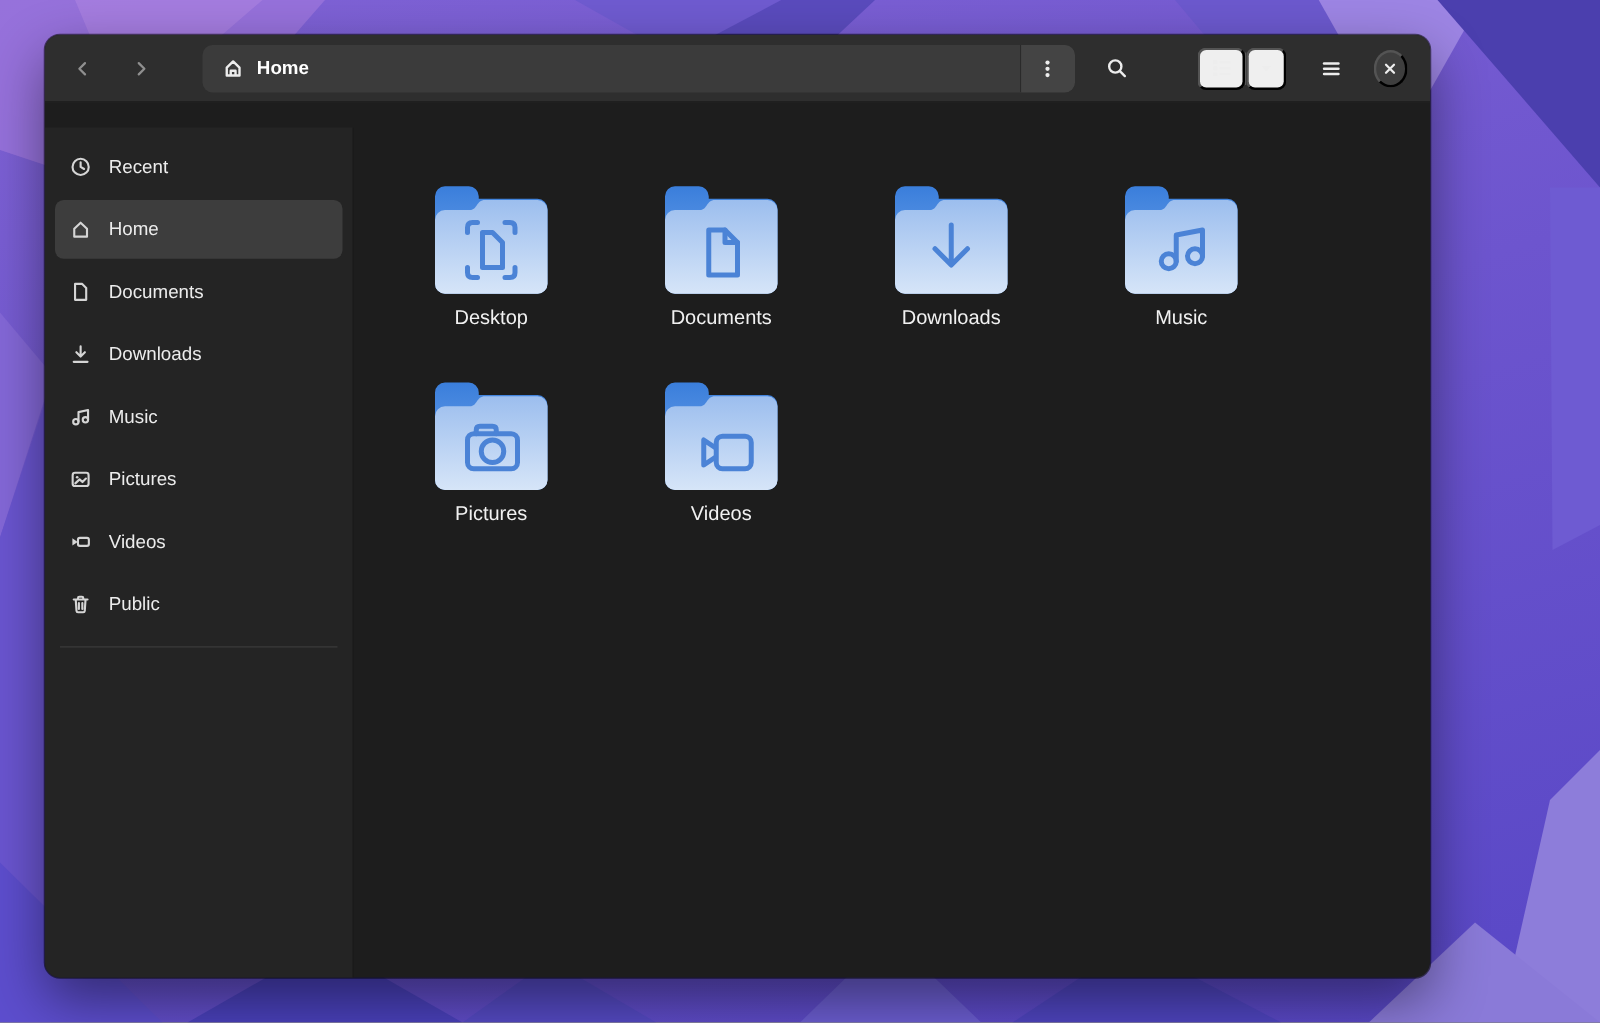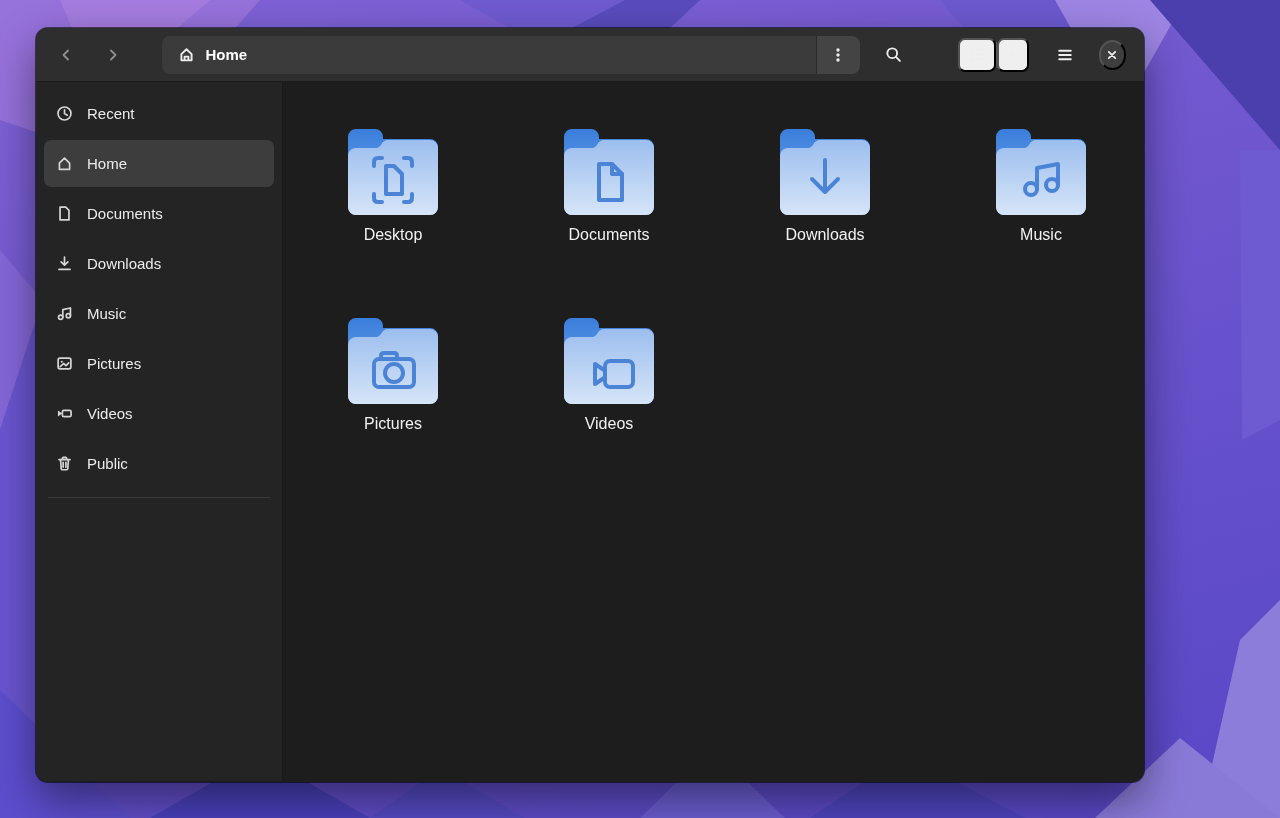--- a/index.html
+++ b/index.html
@@ -40,31 +40,31 @@
   .split-seg { height:34px; display:flex; align-items:center;
     justify-content:center; border-radius:7px; }
   .split-seg.main { width:38px; }
   .split-seg.arrow { width:32px; }
   .split-divider { width:1px; height:26px; background:#585858; }
   .menu-btn { margin-left:19px; width:38px; }
   .close-btn { margin-left:16px; width:30px; height:30px; border-radius:50%;
     background:#3e3e3e; display:flex; align-items:center; justify-content:center; }
 
   
-  .win-body { display:flex; height:699px; }
+  .win-body { display:flex; height:699px;margin-top:20px; }
   .sidebar { width:247px; background:var(--sidebar-bg,#242424);
     border-right:1px solid #191919; padding:8px 8px 0 8px; }
   .side-row { height:47px; margin-bottom:3px; display:flex; align-items:center;
     gap:14px; padding:0 12px; border-radius:7px; color:#ececec; font-size:15px; }
   .side-row.selected { background:var(--selected-row-bg,#3d3d3d); }
   .side-row .ico { width:17px; height:17px; display:flex; flex:none; }
   .side-divider { height:1px; background:#3a3a3a; margin:10px 4px; }
 
   .content { flex:1; padding:41px 0 0 18px; display:flex; flex-wrap:wrap;
-    align-content:flex-start;gap:32px; }
+    align-content:flex-start; }
   .folder-item { width:184px; margin-bottom:36px; display:flex;
     flex-direction:column; align-items:center; }
   .folder-item .label { margin-top:9px; color:#f1f1f1; font-size:16px; }
 
   
   .s-back-a { stop-color:#3a7edb; } .s-back-b { stop-color:#7cadee; }
   .s-front-a { stop-color:#9cbeee; } .s-front-b { stop-color:#d6e5f8; }
   .emblem { stroke:var(--folder-emblem,#4b83d6); fill:none; stroke-width:4;
     stroke-linecap:round; stroke-linejoin:round; }
 

